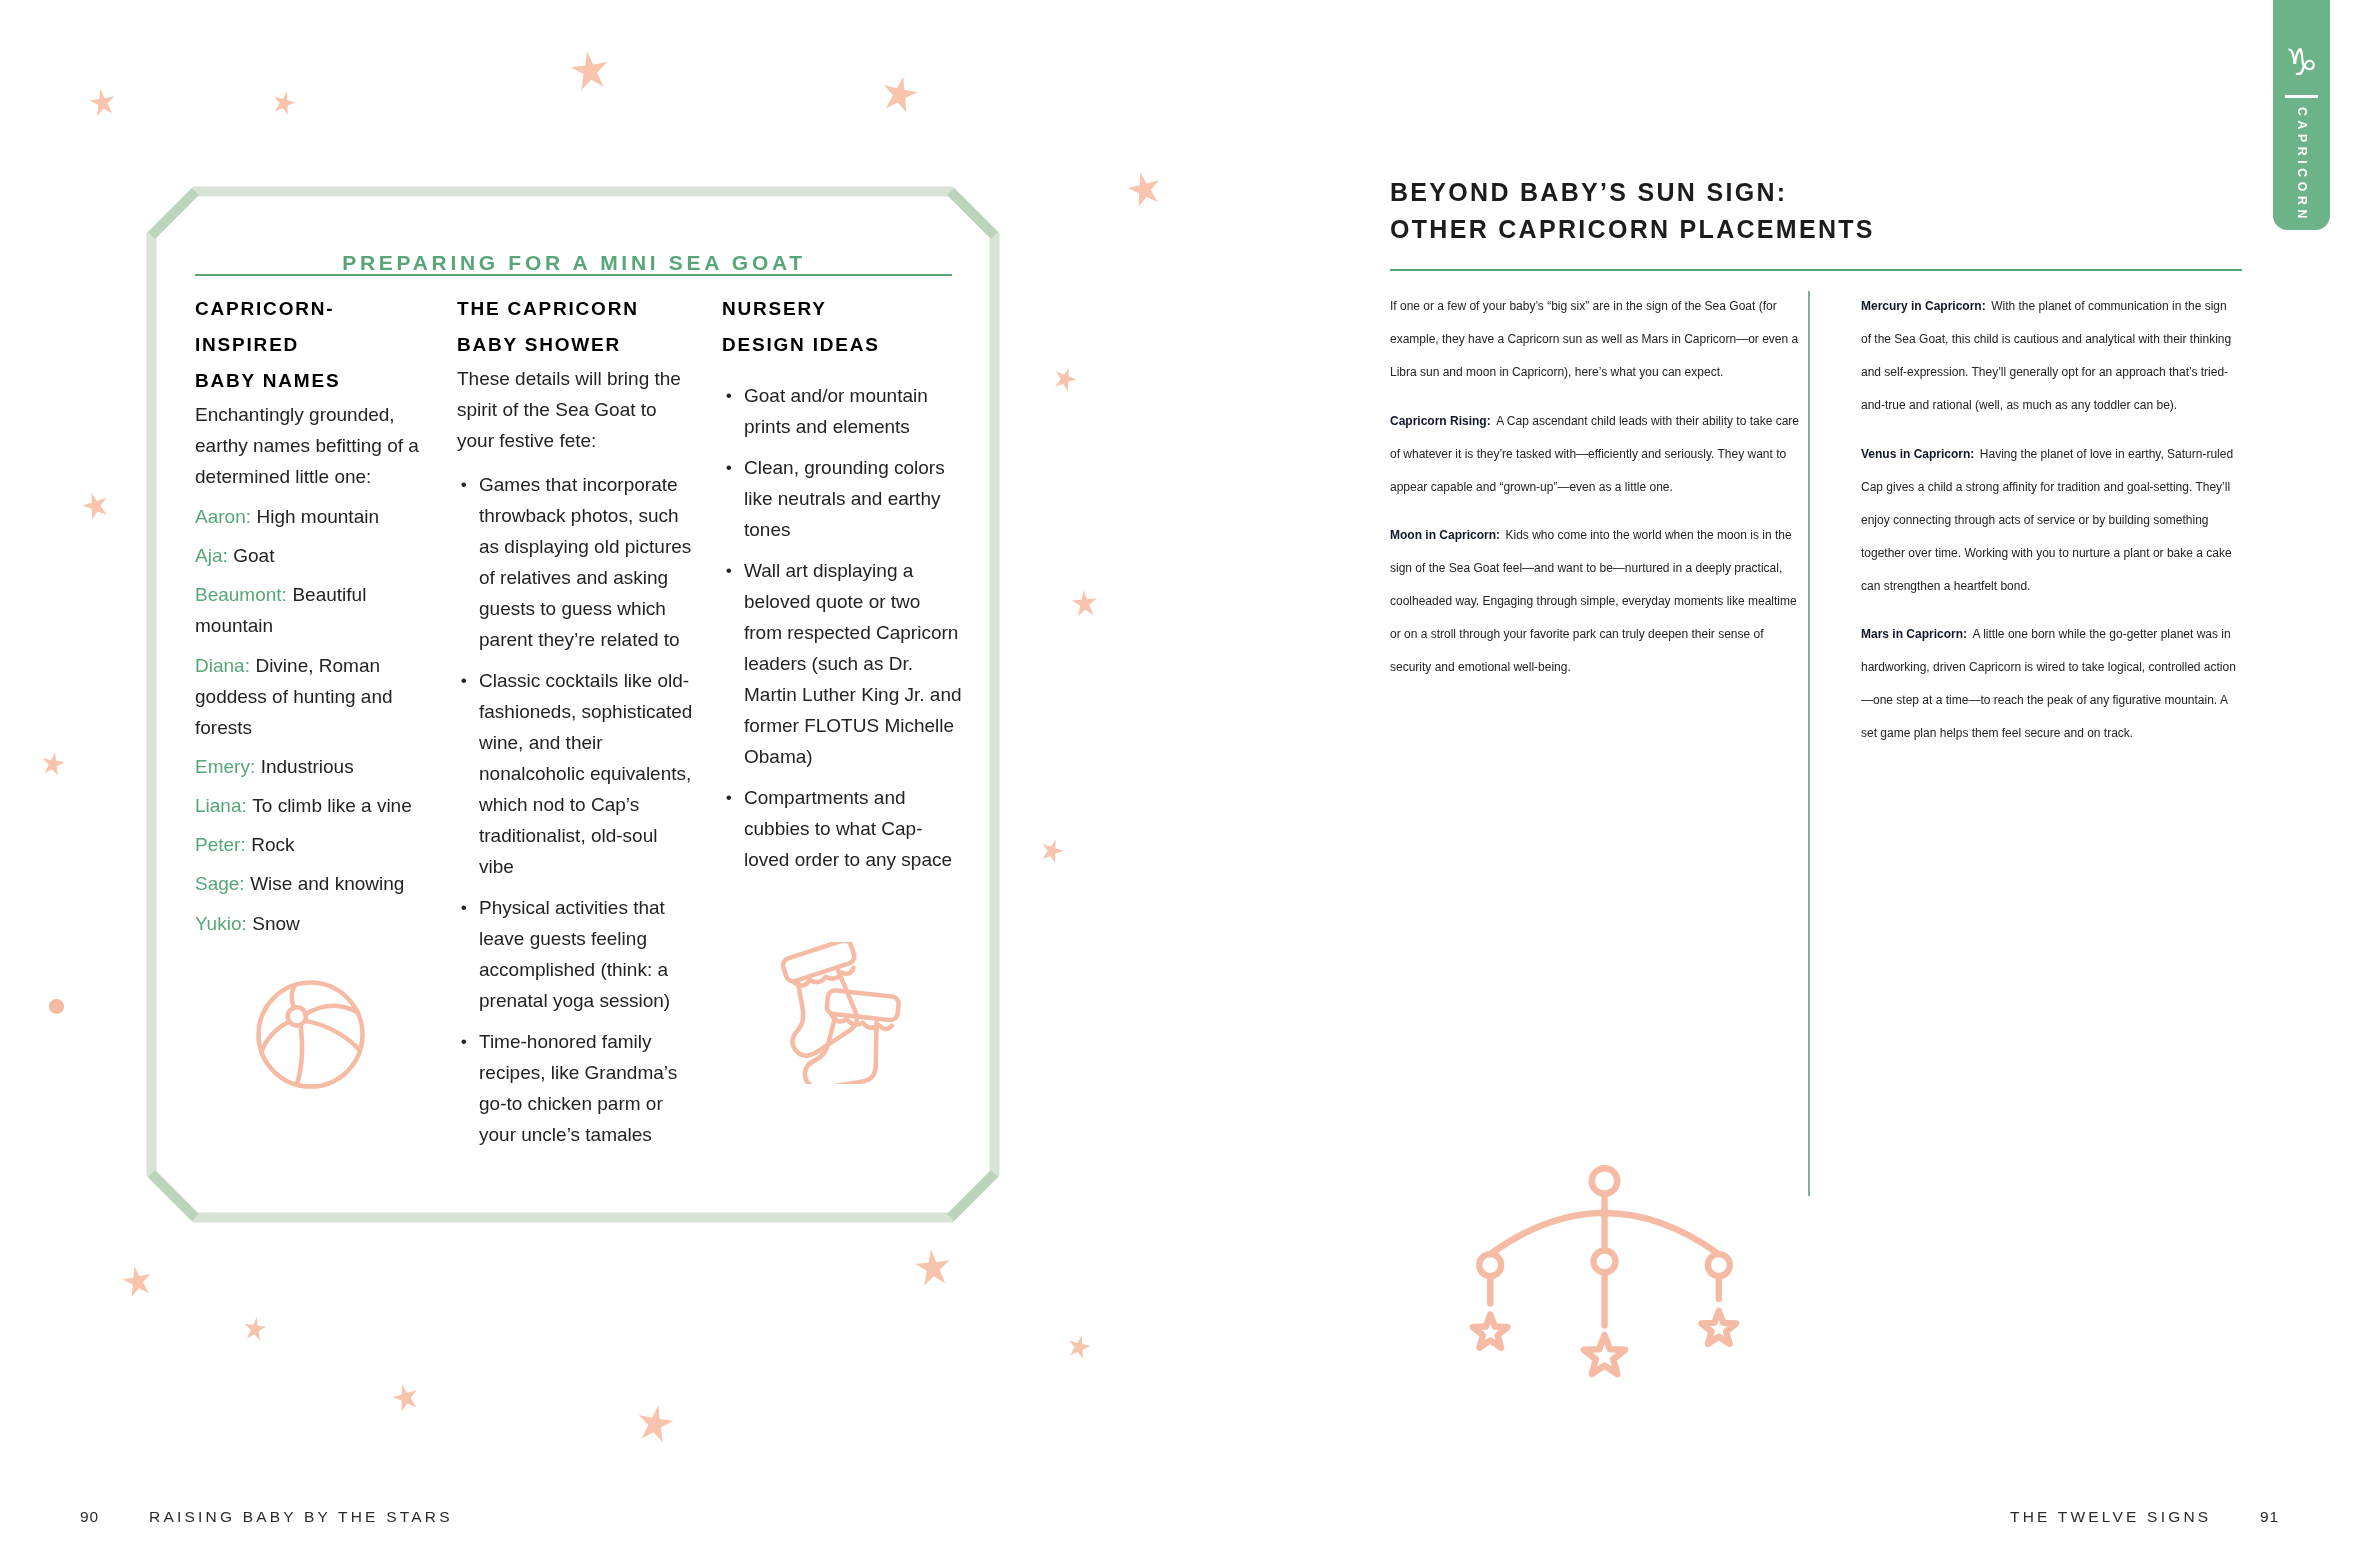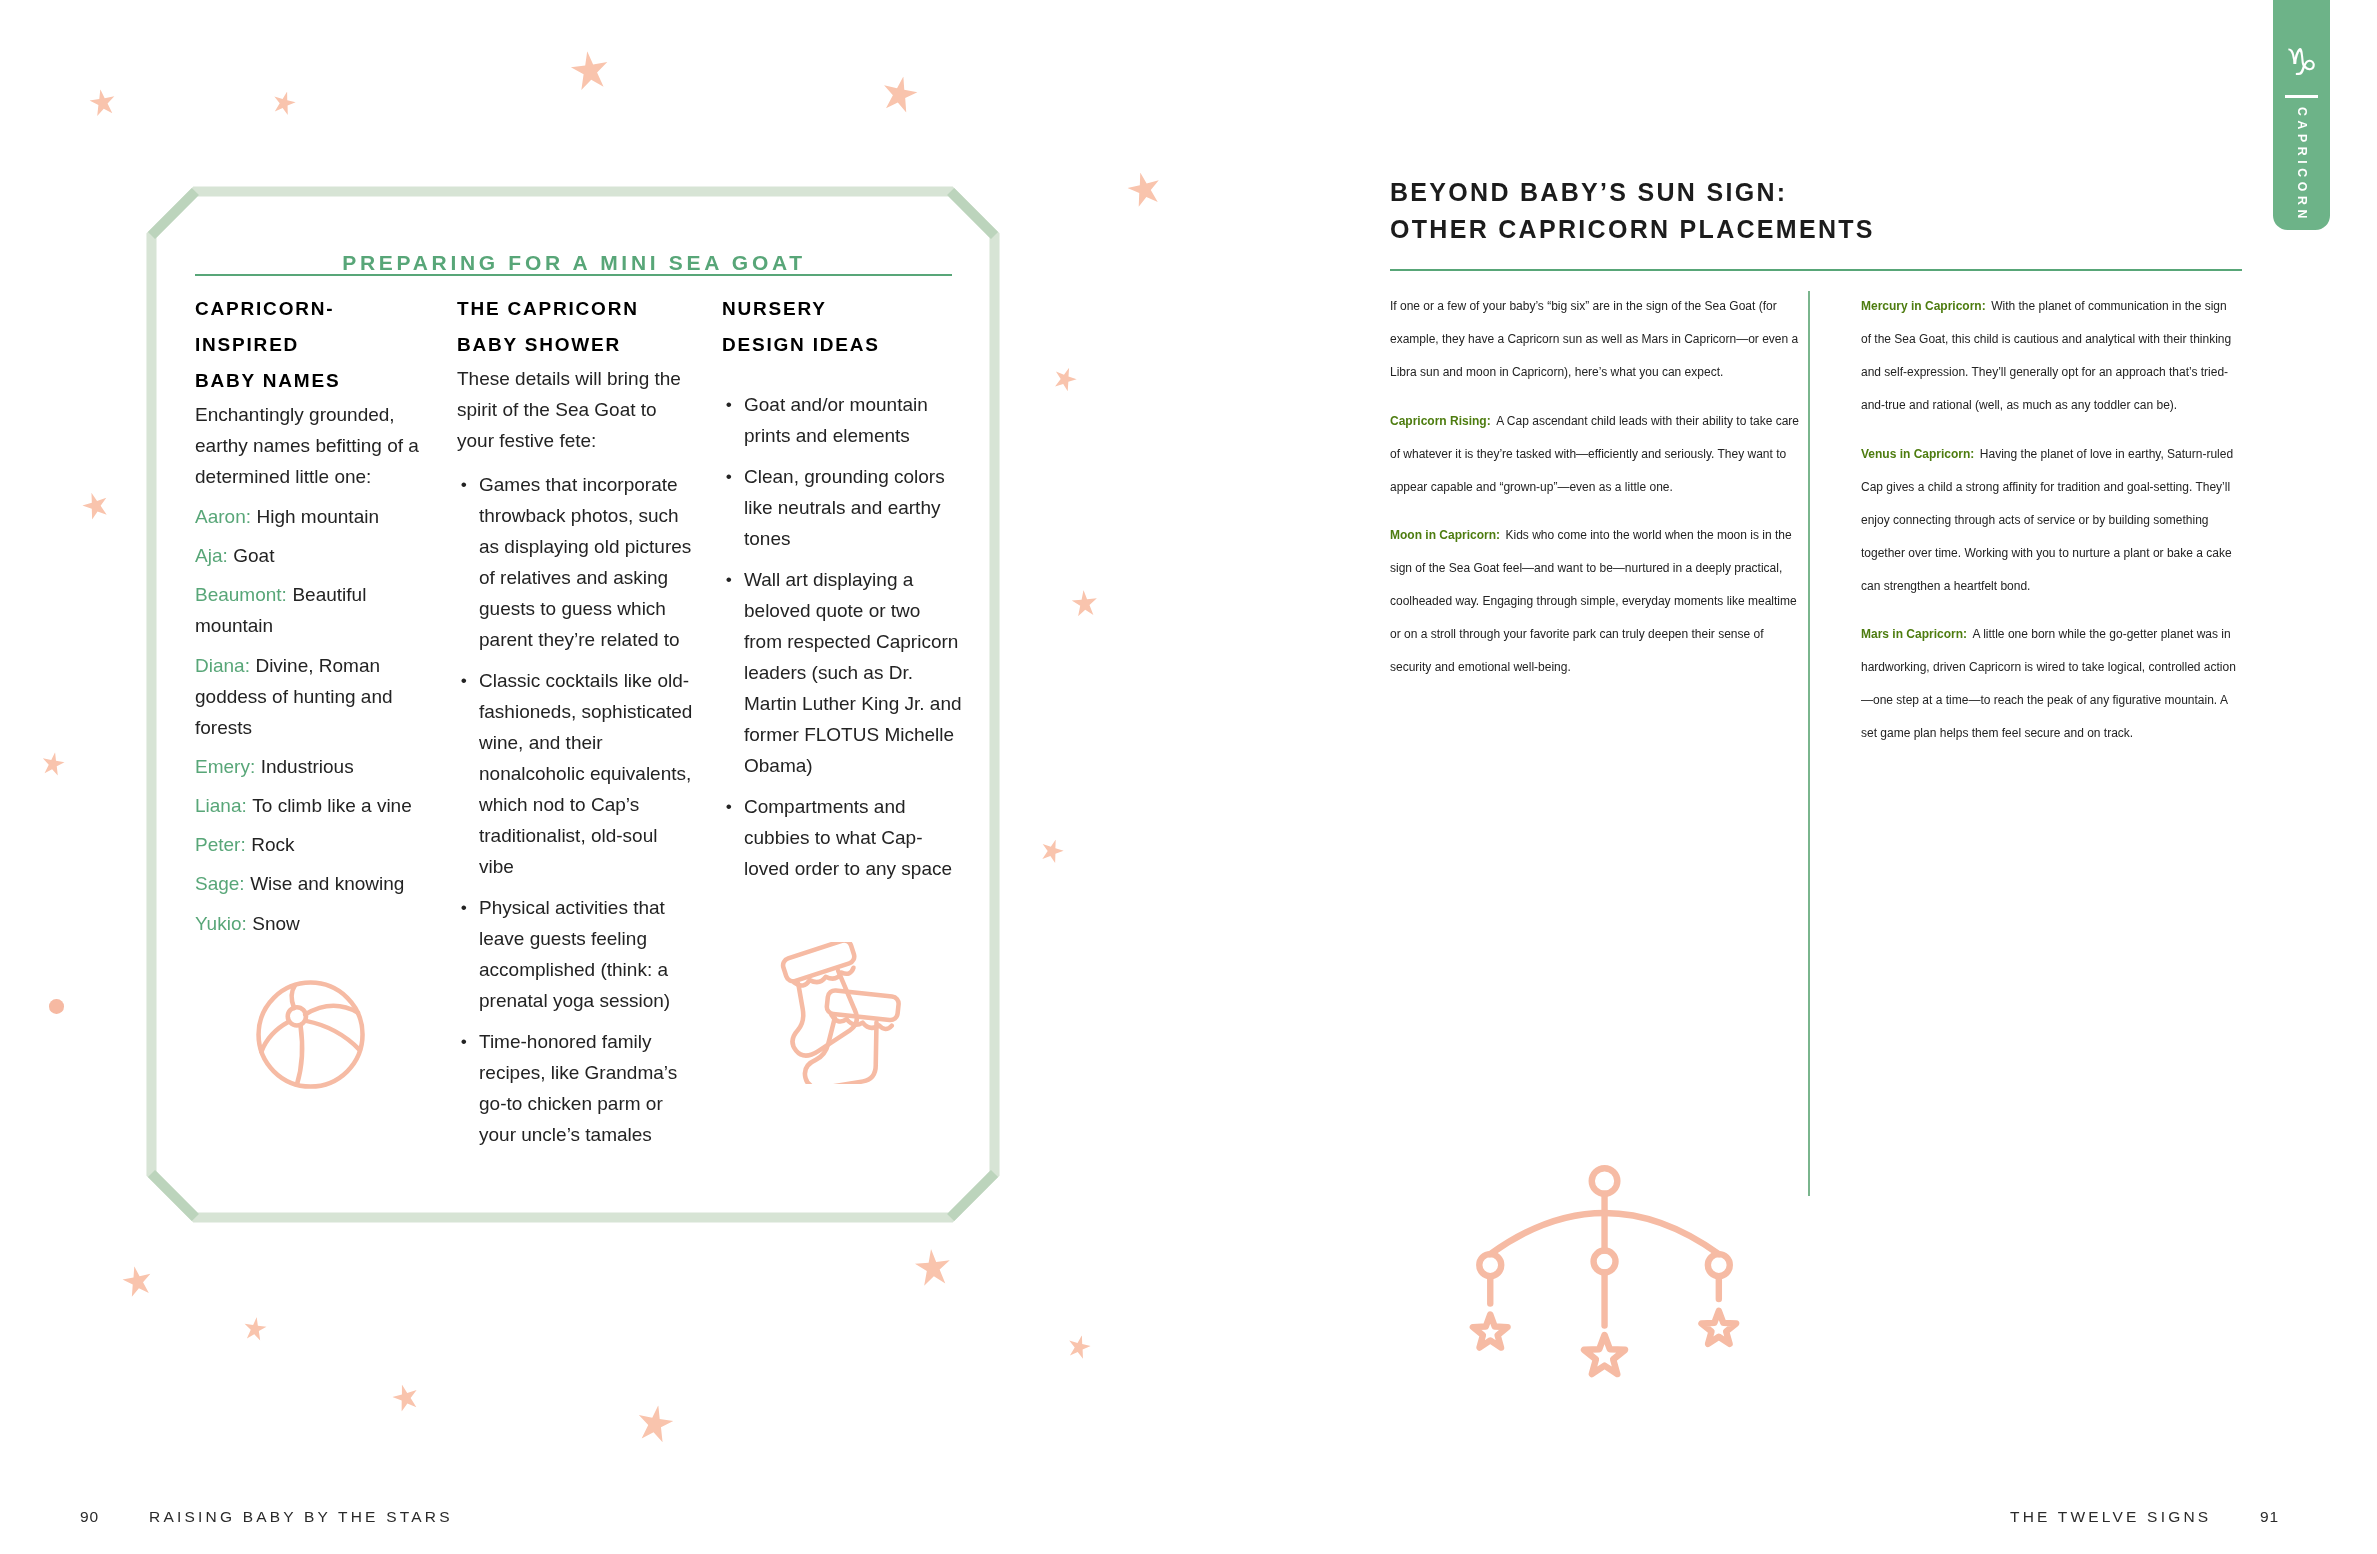--- a/index.html
+++ b/index.html
@@ -39,35 +39,35 @@
   .col-3 { left:722px; width:240px; }
   .col-heading {
     color:#000000; font-size:19px; font-weight:bold; letter-spacing:1.8px;
     line-height:36px; white-space:pre-line;
   }
   .col-intro { margin-top:0; }
   .names-list { margin-top:9.1px; }
   .name-item { margin-bottom:8.2px; }
   .name-label { color:#58a678; margin-right:5.5px;text-align:center; }
   .bullet-list { margin-top:12.8px; }
-  .col-3 .bullet-list { margin-top:26px; }
+  .col-3 .bullet-list { margin-top:17px; }
   .bullet { position:relative; padding-left:22px; margin-bottom:10px; }
   .bullet::before { content:"•"; position:absolute; left:3.7px; top:0; font-size:17.4px; }
   
   .rp-heading {
     position:absolute; left:1390px; top:174px; width:878px;
     font-size:25px; font-weight:bold; letter-spacing:2.3px; line-height:37px;
     color:#1c1c1c;
   }
   .rp-rule { position:absolute; left:1390px; top:269px; width:852px; height:1.8px; background:#58a678; }
   .rp-col { position:absolute; top:290px; font-size:12px; line-height:33px; }
   .rp-col-left  { left:1390px; width:411px; }
   .rp-col-right { left:1861px; width:377px; }
   .rp-col p { margin-bottom:15.5px; }
-  .lead { font-weight:bold; color:#4d7c0f; margin-right:5.5px; }
+  .lead { font-weight:bold; color:#0f172a; margin-right:5.5px; }
   .col-divider { position:absolute; left:1808px; top:291px; width:1.8px; height:905px; background:#7ab58d; }
   
   .tab {
     position:absolute; left:2273px; top:0; width:57px; height:230px;
     background:#6db388; border-radius:0 0 14.6px 14.6px; text-align:center;
   }
   .tab-glyph { margin-top:37px; font-size:37px; line-height:51px; color:#ffffff; }
   .tab-divider { width:33px; height:2.3px; background:#ffffff; margin:7.3px auto 9.1px auto; }
   .tab-label {
     display:inline-block; writing-mode:vertical-rl; color:#ffffff;

